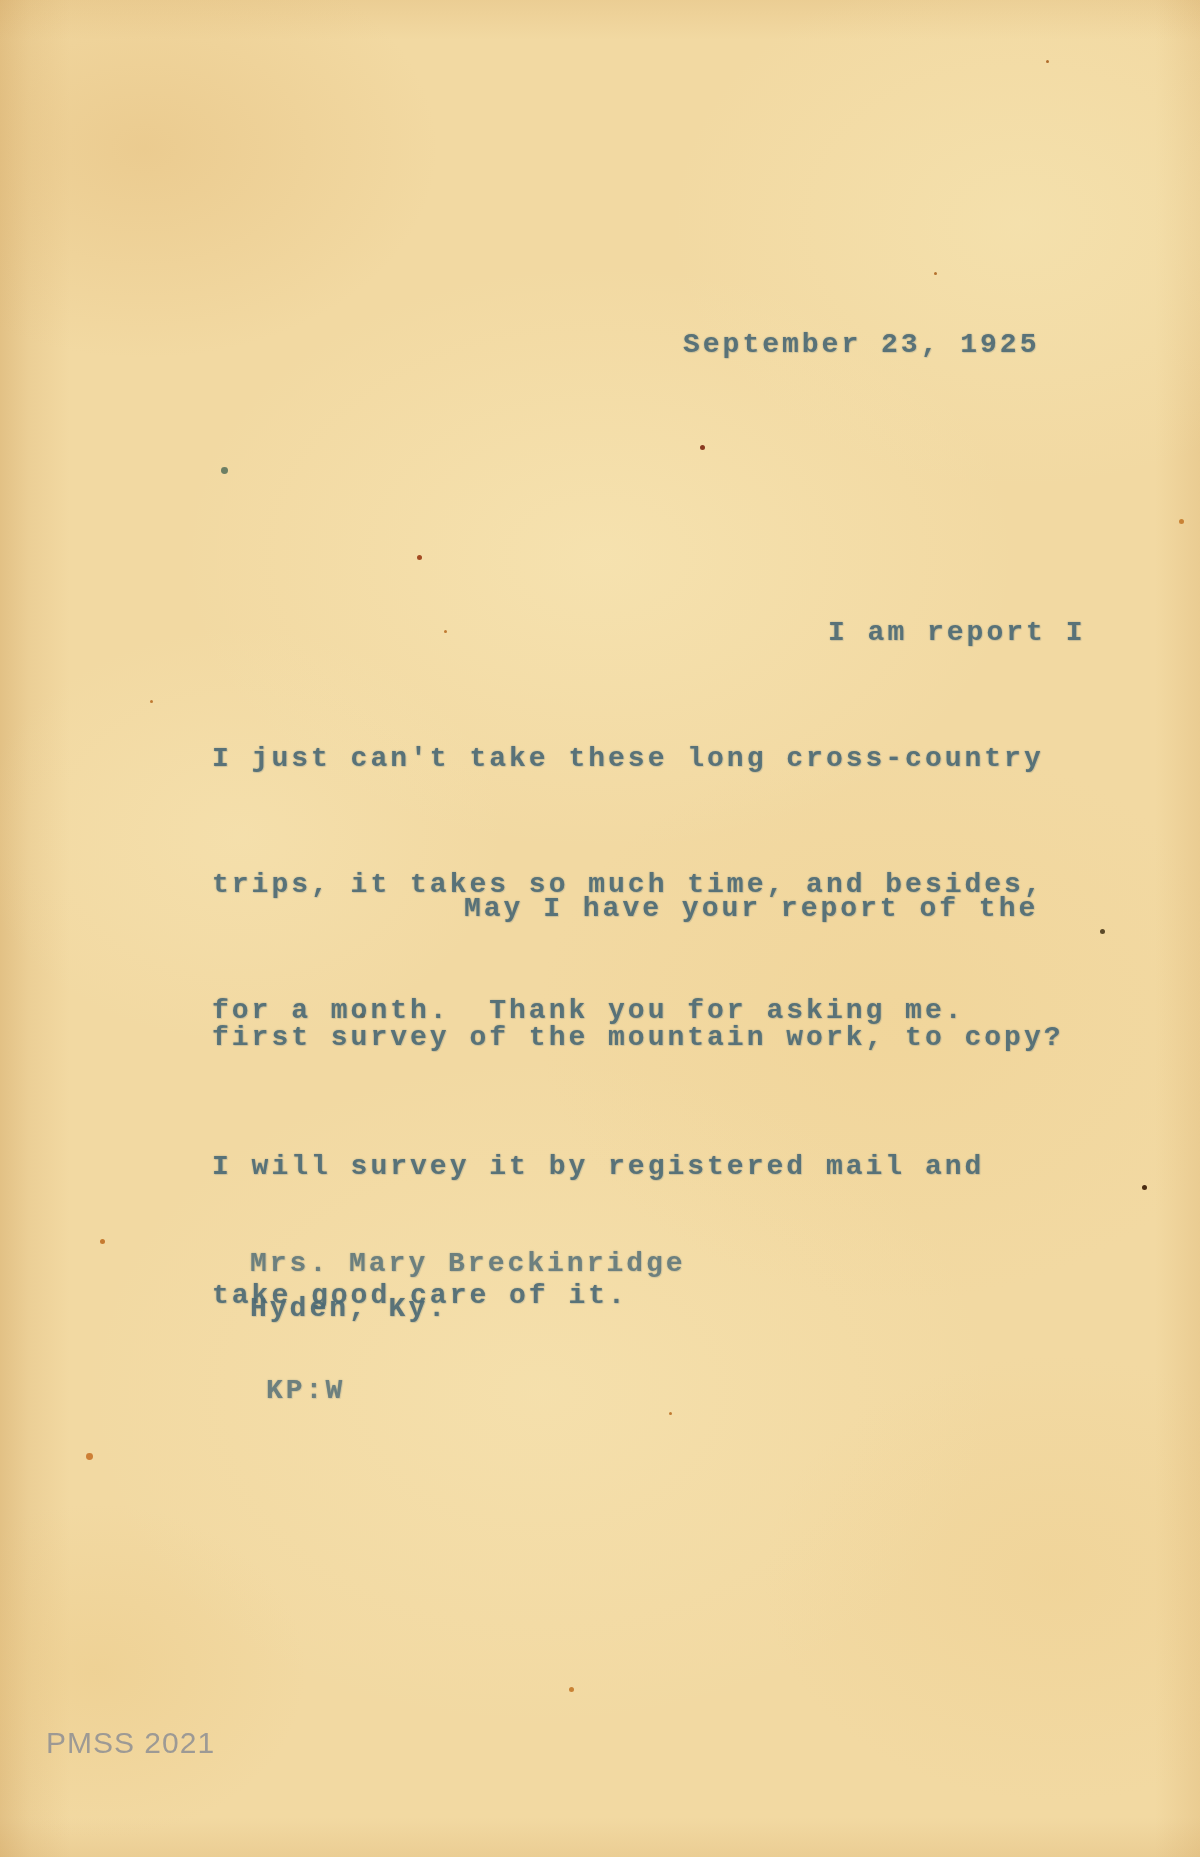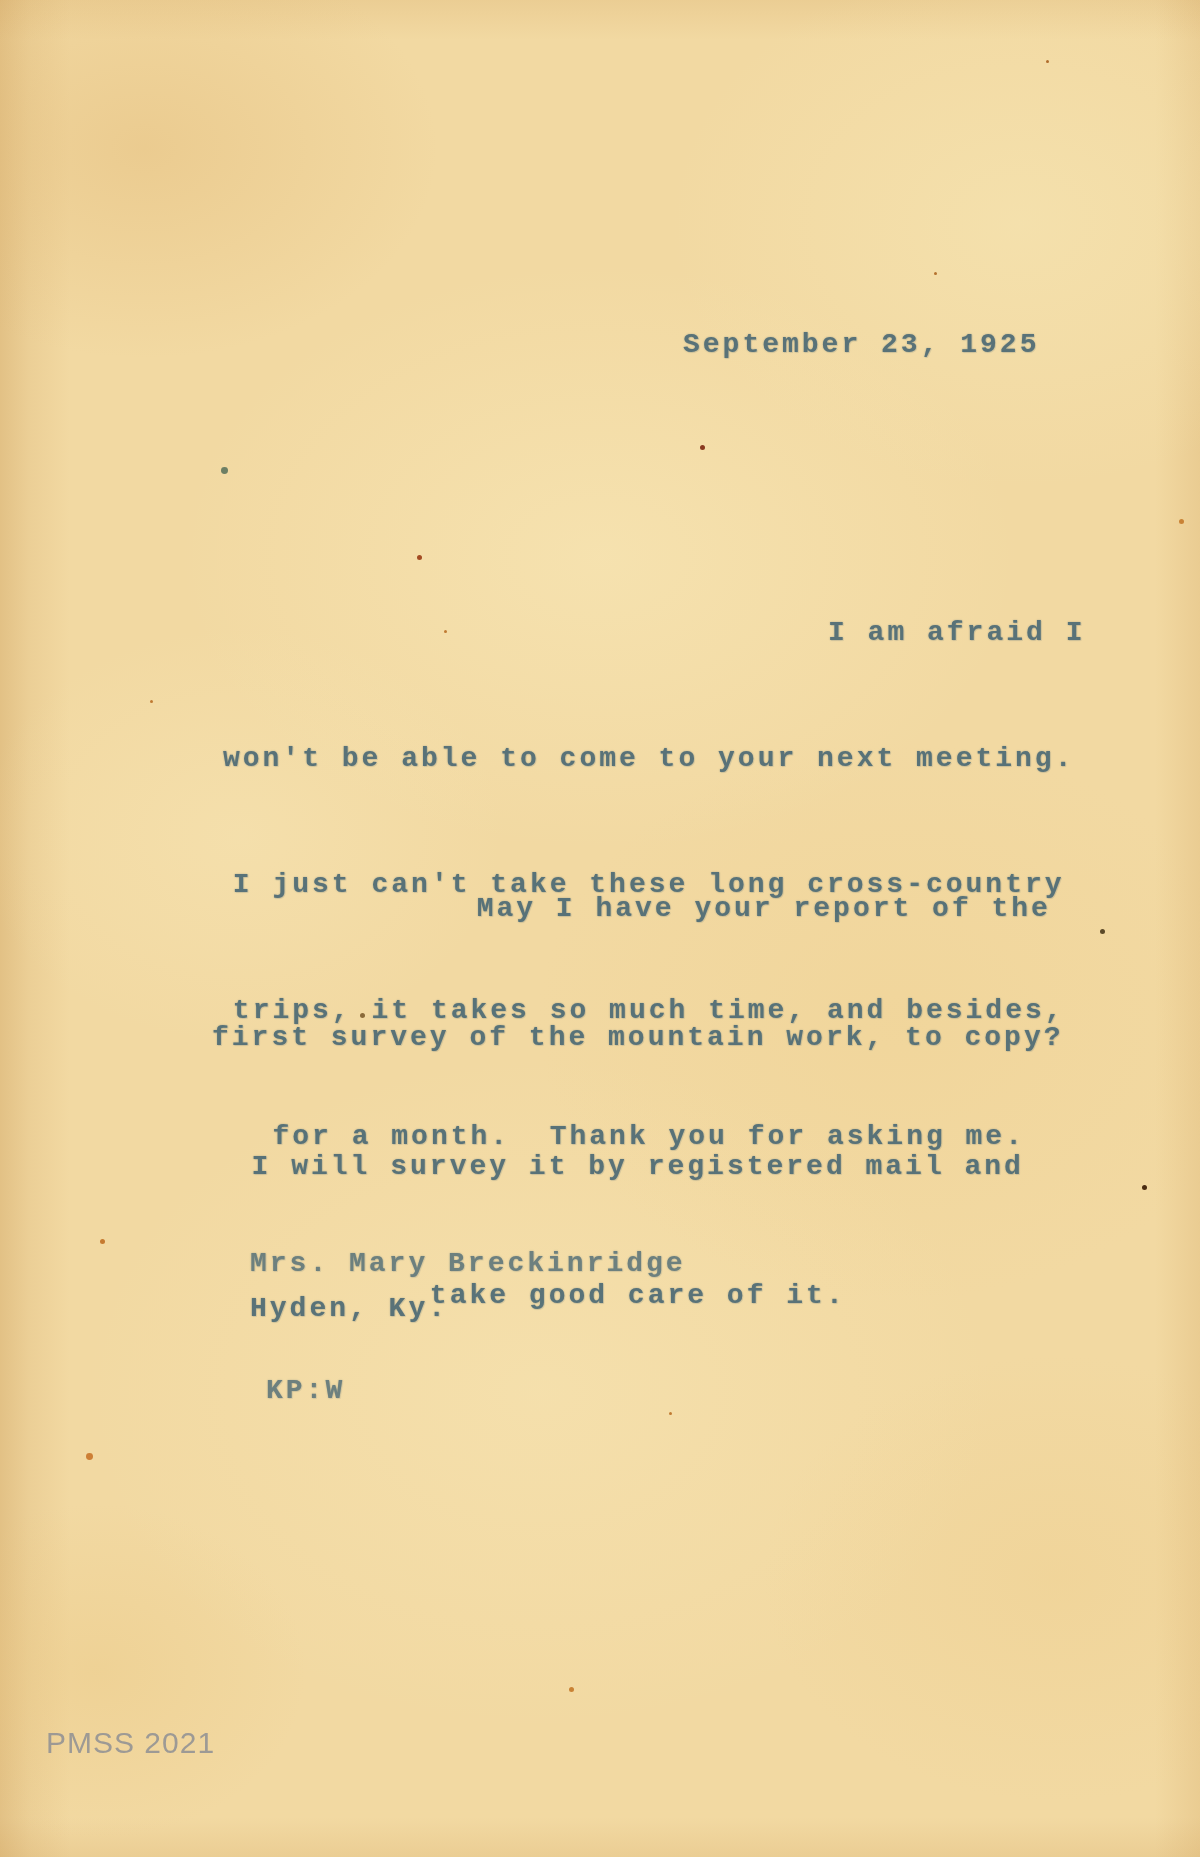--- a/index.html
+++ b/index.html
@@ -16,21 +16,20 @@
       radial-gradient(380px 300px at 20% 45%, rgba(248,232,185,.40), rgba(248,232,185,0) 70%),
       radial-gradient(520px 400px at 75% 55%, rgba(238,206,140,.30), rgba(238,206,140,0) 70%),
       radial-gradient(650px 480px at 45% 75%, rgba(249,233,186,.40), rgba(249,233,186,0) 70%),
       radial-gradient(420px 320px at 88% 85%, rgba(236,202,135,.30), rgba(236,202,135,0) 70%),
       radial-gradient(300px 240px at 8% 90%,  rgba(232,196,126,.35), rgba(232,196,126,0) 70%),
       
       linear-gradient(to right,  rgba(190,137,66,.30) 0px, rgba(190,137,66,.12) 30px, rgba(190,137,66,0) 70px),
       linear-gradient(to left,   rgba(198,145,72,.18) 0px, rgba(198,145,72,0) 45px),
       linear-gradient(to bottom, rgba(198,145,72,.16) 0px, rgba(198,145,72,0) 40px),
       linear-gradient(to top,    rgba(198,145,72,.16) 0px, rgba(198,145,72,0) 40px);
-    text-align: center;
   }
   .typed{
     position:absolute;
     font-family:"Liberation Mono","DejaVu Sans Mono",monospace;
     font-weight:700;
     font-size:28px;
     line-height:42px;
     letter-spacing:3px;
     color:#4c6a75;
     text-shadow:0 0 2px rgba(70,100,112,.45), 1px 1px 0 rgba(70,100,112,.12);
@@ -79,22 +78,21 @@
 <body>
 
 <div class="paper">
 
   <div class="specks"></div>
 
   <div class="typed date-line">September 23, 1925</div>
 
 
   <div class="typed para1">
-    <div class="fl">I am afraid I</div>
-    <div>won't be able to come to your next meeting.</div>
+    <div class="fl">I am report I</div>
     <div>I just can't take these long cross-country</div>
     <div>trips, it takes so much time, and besides,</div>
     <div>for a month.  Thank you for asking me.</div>
   </div>
 
   <div class="typed para2">
     <div class="fl">May I have your report of the</div>
     <div>first survey of the mountain work, to copy?</div>
     <div>I will survey it by registered mail and</div>
     <div>take good care of it.</div>

